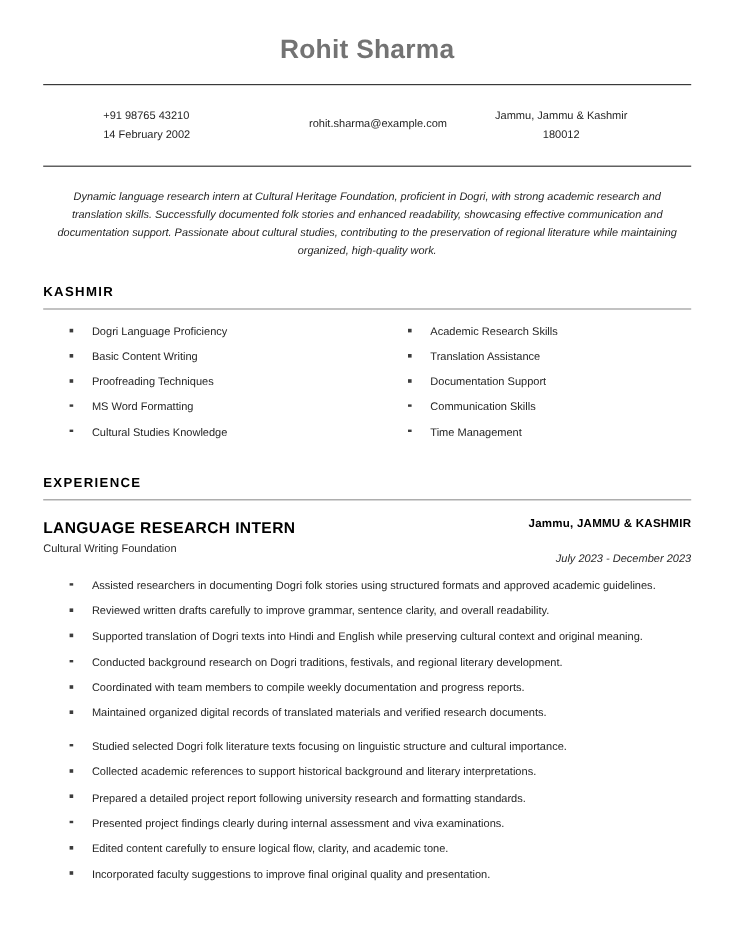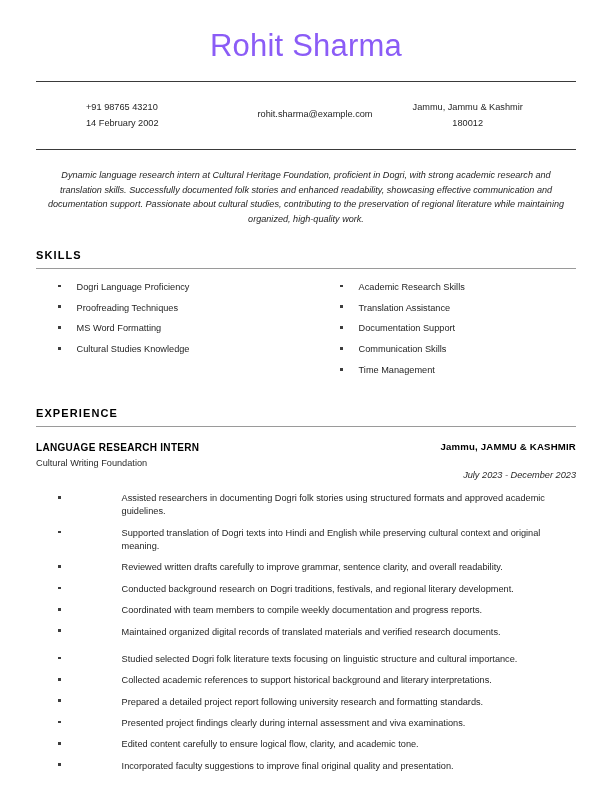--- a/index.html
+++ b/index.html
@@ -18,24 +18,24 @@
   .page {
     width: 612px;
     height: 792px;
     box-sizing: border-box;
     padding: 24px 36px 0 36px;
   }
 
   
   .name {
     text-align: center;
-    font-size: 31px;
-    font-weight: normal;
+    font-size: 22px;
+    font-weight: bold;
     letter-spacing: 0.2px;
-    color: #8b5cf6;
+    color: #737373;
     line-height: 1.15;
     margin: 4px 0 0 0;
   }
   .subtitle {
     text-align: center;
     font-size: 10.5px;
     font-weight: bold;
     letter-spacing: 0.35px;
     color: #111111;
     margin-top: 7px;
@@ -131,21 +131,21 @@
   .entry { margin-top: 14px; }
   .entry.first { margin-top: 13px; }
   .entry-head {
     display: flex;
     justify-content: space-between;
     align-items: flex-start;
   }
   .entry-left, .entry-right { line-height: 1.5; }
   .entry-right { text-align: right; }
   .entry-title {
-    font-size: 10px;
+    font-size: 13px;
     font-weight: bold;
     letter-spacing: 0.3px;
     color: #000000;
   }
   .entry-org {
     font-size: 9.2px;
     color: #2a2a2a;
     margin-top: 2px;
   }
   .entry-loc {
@@ -167,21 +167,20 @@
     padding-left: 22px;
   }
   .bullet-item {
     display: flex;
     align-items: baseline;
     font-size: 9.2px;
     color: #1f1f1f;
     line-height: 1.45;
     margin-bottom: 8px;
     padding-right: 10px;
-    gap: 45px;
   }
   .bullet-item .btext { flex: 1; }
 </style>
 </head>
 <body>
 
 <div class="page">
 
   <div>
     <div class="name">Rohit Sharma</div>
@@ -201,27 +200,31 @@
       <span class="contact-line">Jammu, Jammu &amp; Kashmir</span>
       <span class="contact-line">180012</span>
     </div>
   </div>
 
   <hr class="rule-strong-2">
 
   <div class="summary">Dynamic language research intern at Cultural Heritage Foundation, proficient in Dogri, with strong academic research and translation skills. Successfully documented folk stories and enhanced readability, showcasing effective communication and documentation support. Passionate about cultural studies, contributing to the preservation of regional literature while maintaining organized, high-quality work.</div>
 
   <div class="section">
-    <div class="section-title">SKILLS</div>
+    <div class="section-title">KASHMIR</div>
     <hr class="rule-soft">
     <div class="skills-wrap">
       <div class="skills-col">
         <div class="skill-item">
           <span class="bullet"></span>
           <span>Dogri Language Proficiency</span>
+        </div>
+        <div class="skill-item">
+          <span class="bullet"></span>
+          <span>Basic Content Writing</span>
         </div>
         <div class="skill-item">
           <span class="bullet"></span>
           <span>Proofreading Techniques</span>
         </div>
         <div class="skill-item">
           <span class="bullet"></span>
           <span>MS Word Formatting</span>
         </div>
         <div class="skill-item">
@@ -269,25 +272,25 @@
           <div class="entry-date">July 2023 - December 2023</div>
         </div>
       </div>
       <div class="bullets">
         <div class="bullet-item">
           <span class="bullet"></span>
           <span class="btext">Assisted researchers in documenting Dogri folk stories using structured formats and approved academic guidelines.</span>
         </div>
         <div class="bullet-item">
           <span class="bullet"></span>
+          <span class="btext">Reviewed written drafts carefully to improve grammar, sentence clarity, and overall readability.</span>
+        </div>
+        <div class="bullet-item">
+          <span class="bullet"></span>
           <span class="btext">Supported translation of Dogri texts into Hindi and English while preserving cultural context and original meaning.</span>
-        </div>
-        <div class="bullet-item">
-          <span class="bullet"></span>
-          <span class="btext">Reviewed written drafts carefully to improve grammar, sentence clarity, and overall readability.</span>
         </div>
         <div class="bullet-item">
           <span class="bullet"></span>
           <span class="btext">Conducted background research on Dogri traditions, festivals, and regional literary development.</span>
         </div>
         <div class="bullet-item">
           <span class="bullet"></span>
           <span class="btext">Coordinated with team members to compile weekly documentation and progress reports.</span>
         </div>
         <div class="bullet-item">

